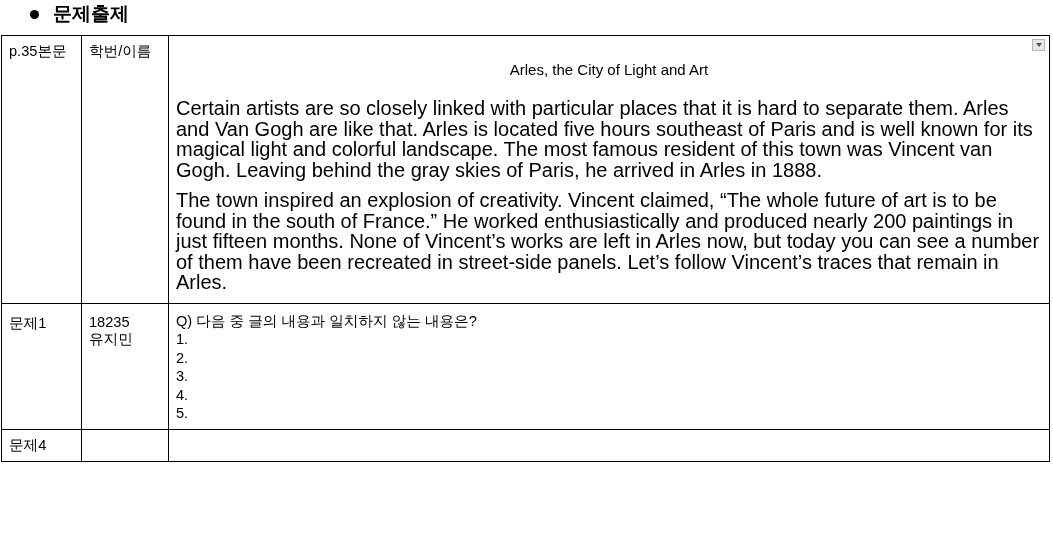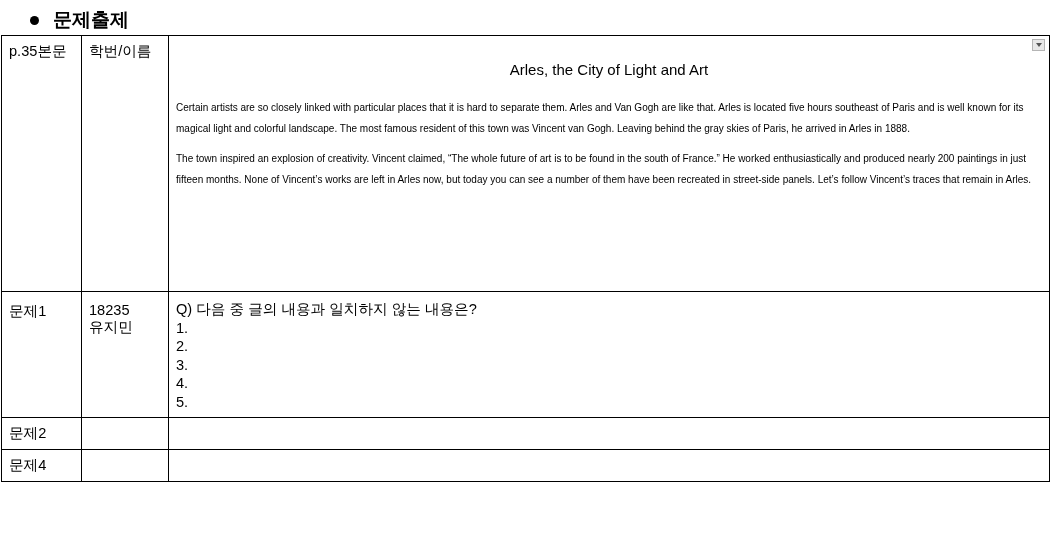--- a/index.html
+++ b/index.html
@@ -1,33 +1,33 @@
 <!DOCTYPE html>
 <html><head>
 <meta charset="utf-8">
 <style>
   html, body { margin: 0; padding: 0; background: #ffffff; }
   body { width: 1053px; height: 552px; overflow: hidden; position: relative;
          font-family: "Liberation Sans", "DejaVu Sans", sans-serif; color: #000; }
-  .heading { position: absolute; left: 28px; top: 6px; height: 28px; display: flex; align-items: center;
+  .heading { position: absolute; left: 28px; top: 0; height: 28px; display: flex; align-items: center;
              font-size: 19px; font-weight: bold; }
   .heading .bullet { display: inline-block; width: 9px; height: 9px; border-radius: 50%; background: #000;
                      margin-right: 14px; margin-left: 2px; }
   table { position: absolute; left: 1px; top: 35px; border-collapse: collapse; table-layout: fixed;
           width: 1048px; }
   td { border: 1.5px solid #000; vertical-align: top; font-size: 14.6px; line-height: 19px; padding: 0; }
   col.c1 { width: 80px; } col.c2 { width: 87px; } col.c3 { width: 881px; }
   .cell { padding: 6px 7px; }
   .r-passage { height: 256px; }
   .r-q1 { height: 125px; }
   .r-q { height: 32px; }
   .r-q .cell { padding-top: 6px; }
   .passage-cell { position: relative; padding: 0 7px 0 7px; }
   .passage-title { text-align: center; margin-top: 24px; margin-bottom: 19px; font-size: 15px; }
-  .passage-p { margin: 0 0 10px 0; line-height: 20.5px; font-size: 10px; }
+  .passage-p { margin: 0 0 10px 0; line-height: 20.5px; font-size: 20px; }
   .dropdown { position: absolute; right: 4px; top: 3px; width: 11px; height: 10px; background: #e8e8e8;
               border: 1px solid #b5b5b5; display: flex; align-items: center; justify-content: center; cursor: pointer; }
   .dropdown .tri { width: 0; height: 0; border-left: 3.5px solid transparent; border-right: 3.5px solid transparent;
                    border-top: 4px solid #555; }
   .question { padding: 8px 7px 6px 7px; line-height: 18.5px; }
   .underline { }
 </style>
 </head>
 <body>
 
@@ -77,31 +77,20 @@
         <div>2.</div>
         <div>3.</div>
         <div>4.</div>
         <div>5.</div>
       </div>
     </td>
   </tr>
 
   <tr class="r-q">
     <td>
-          <div class="cell">문제2</div>
-        </td>
-    <td>
-          <div class="cell"></div>
-        </td>
-    <td>
-          <div class="cell"></div>
-        </td>
-  </tr>
-  <tr class="r-q">
-    <td>
           <div class="cell">문제4</div>
         </td>
     <td>
           <div class="cell"></div>
         </td>
     <td>
           <div class="cell"></div>
         </td>
   </tr>
 </tbody>

